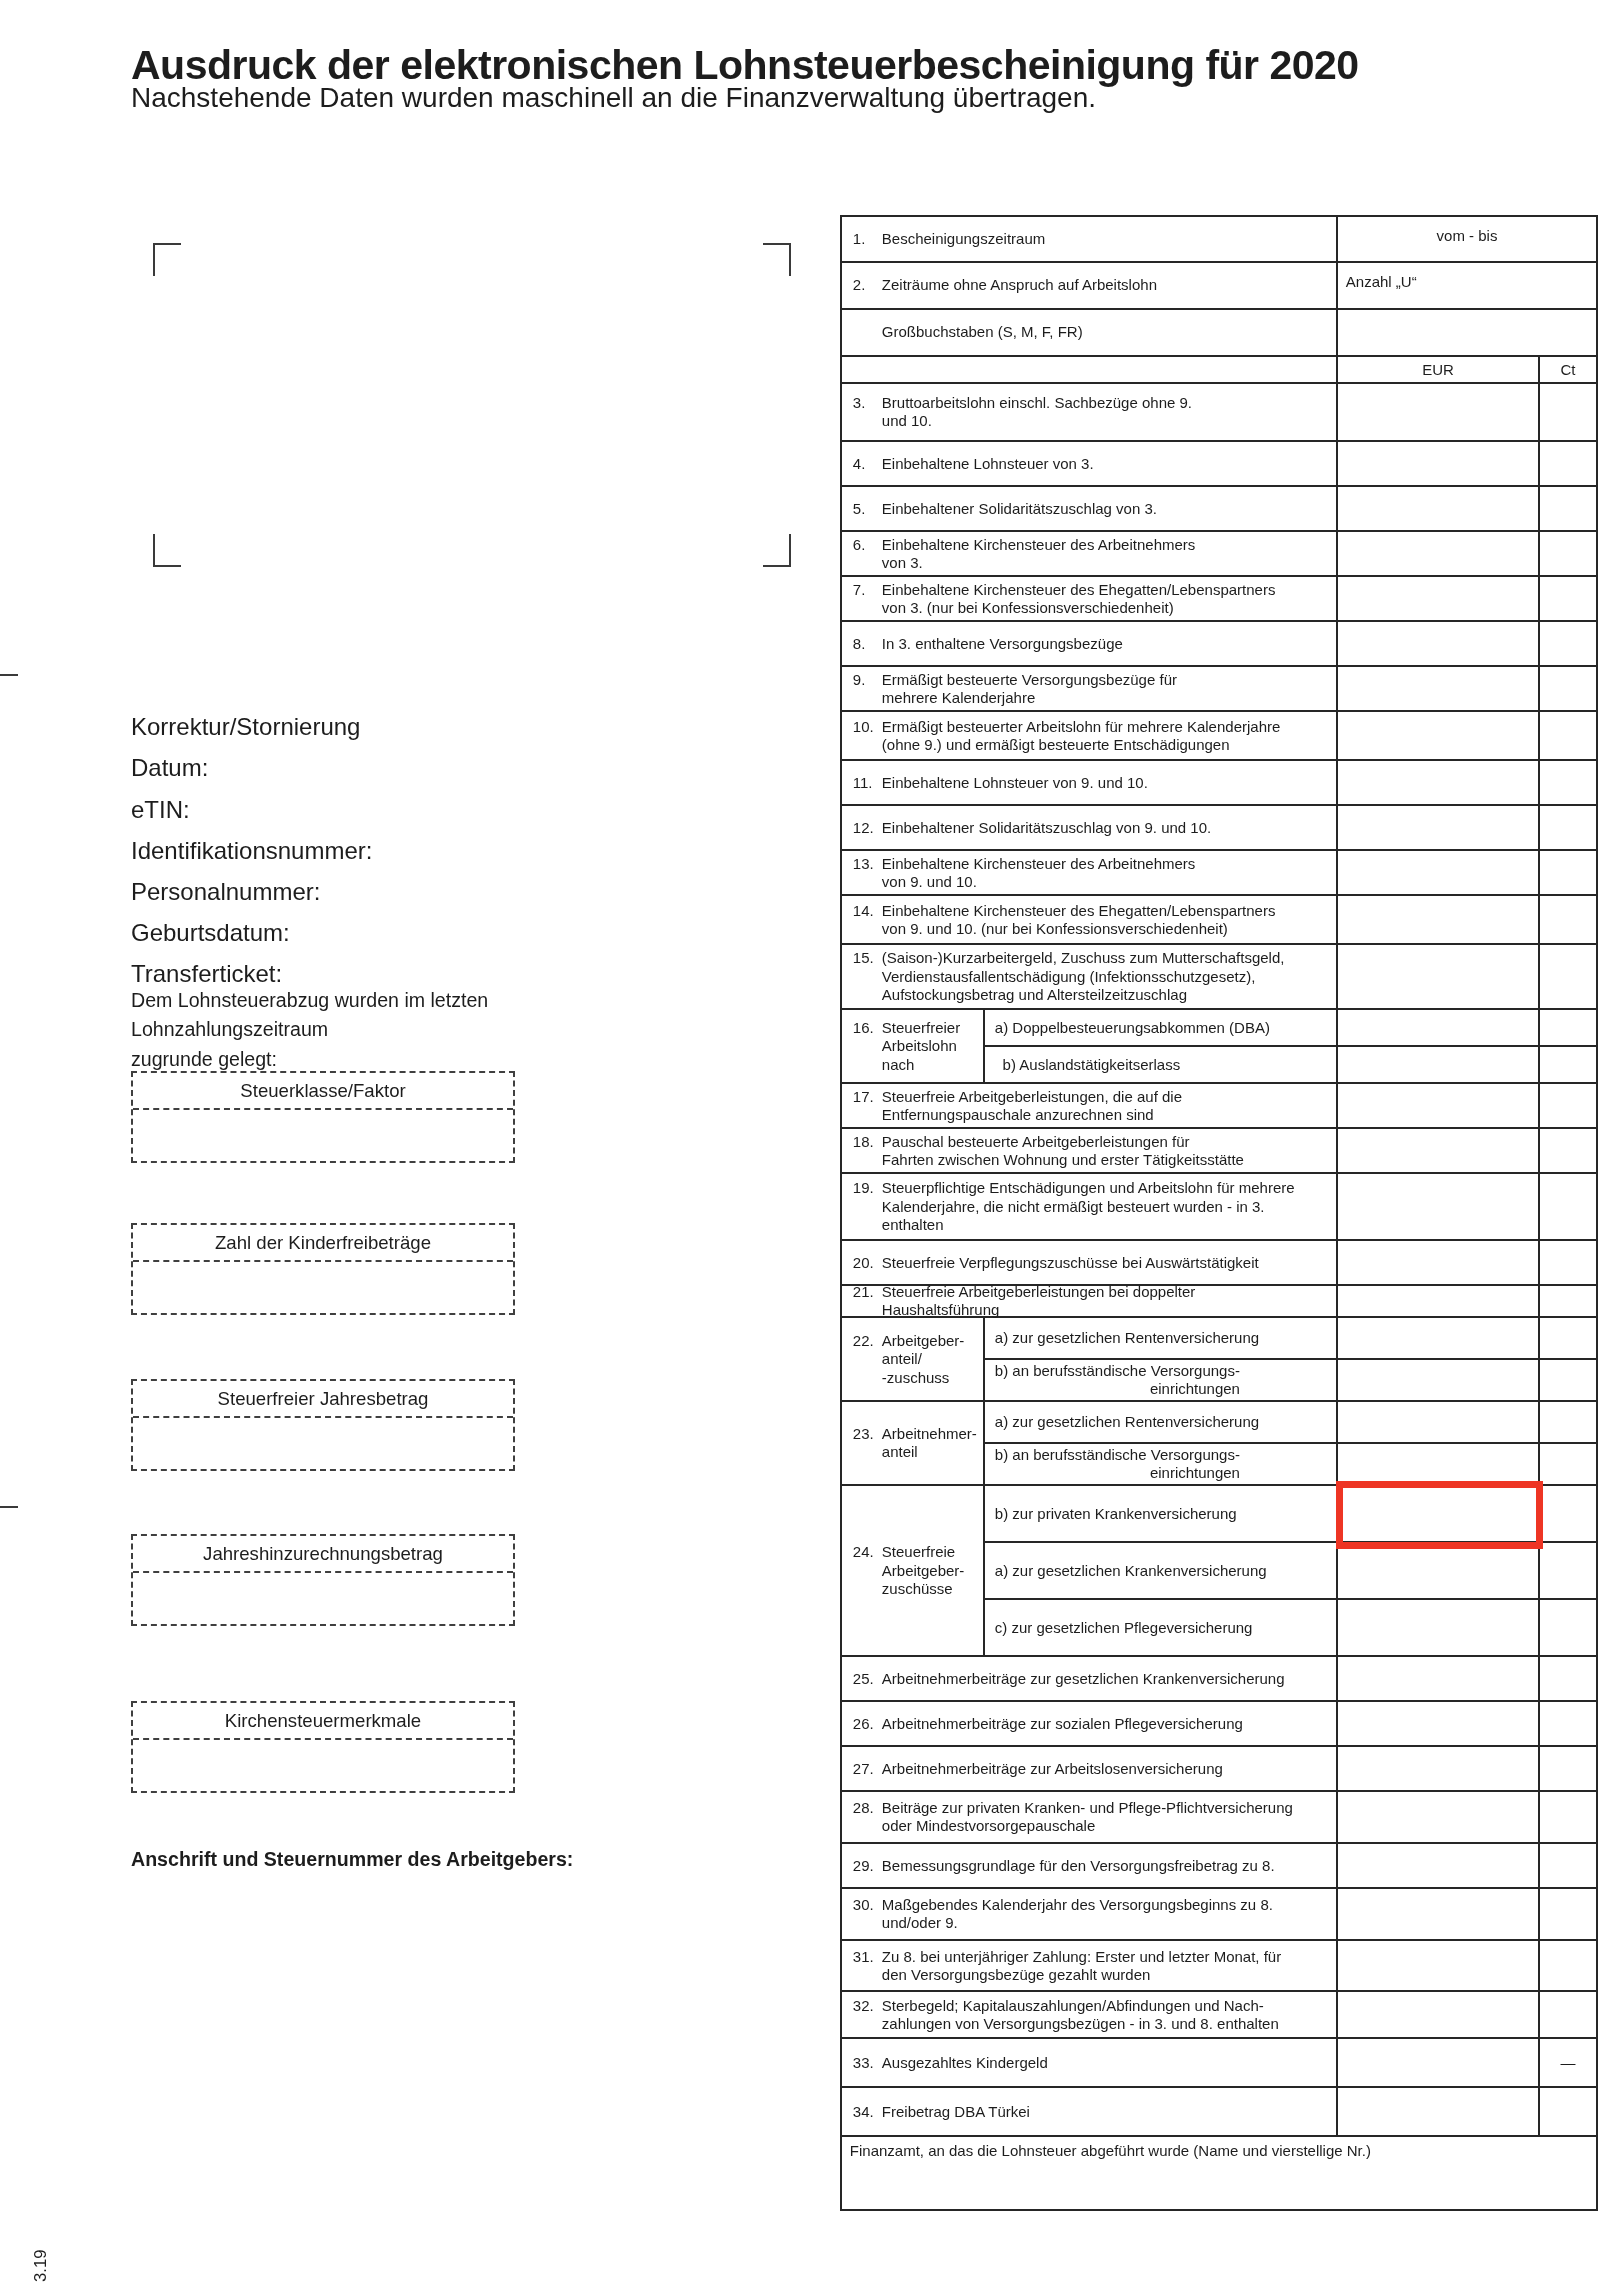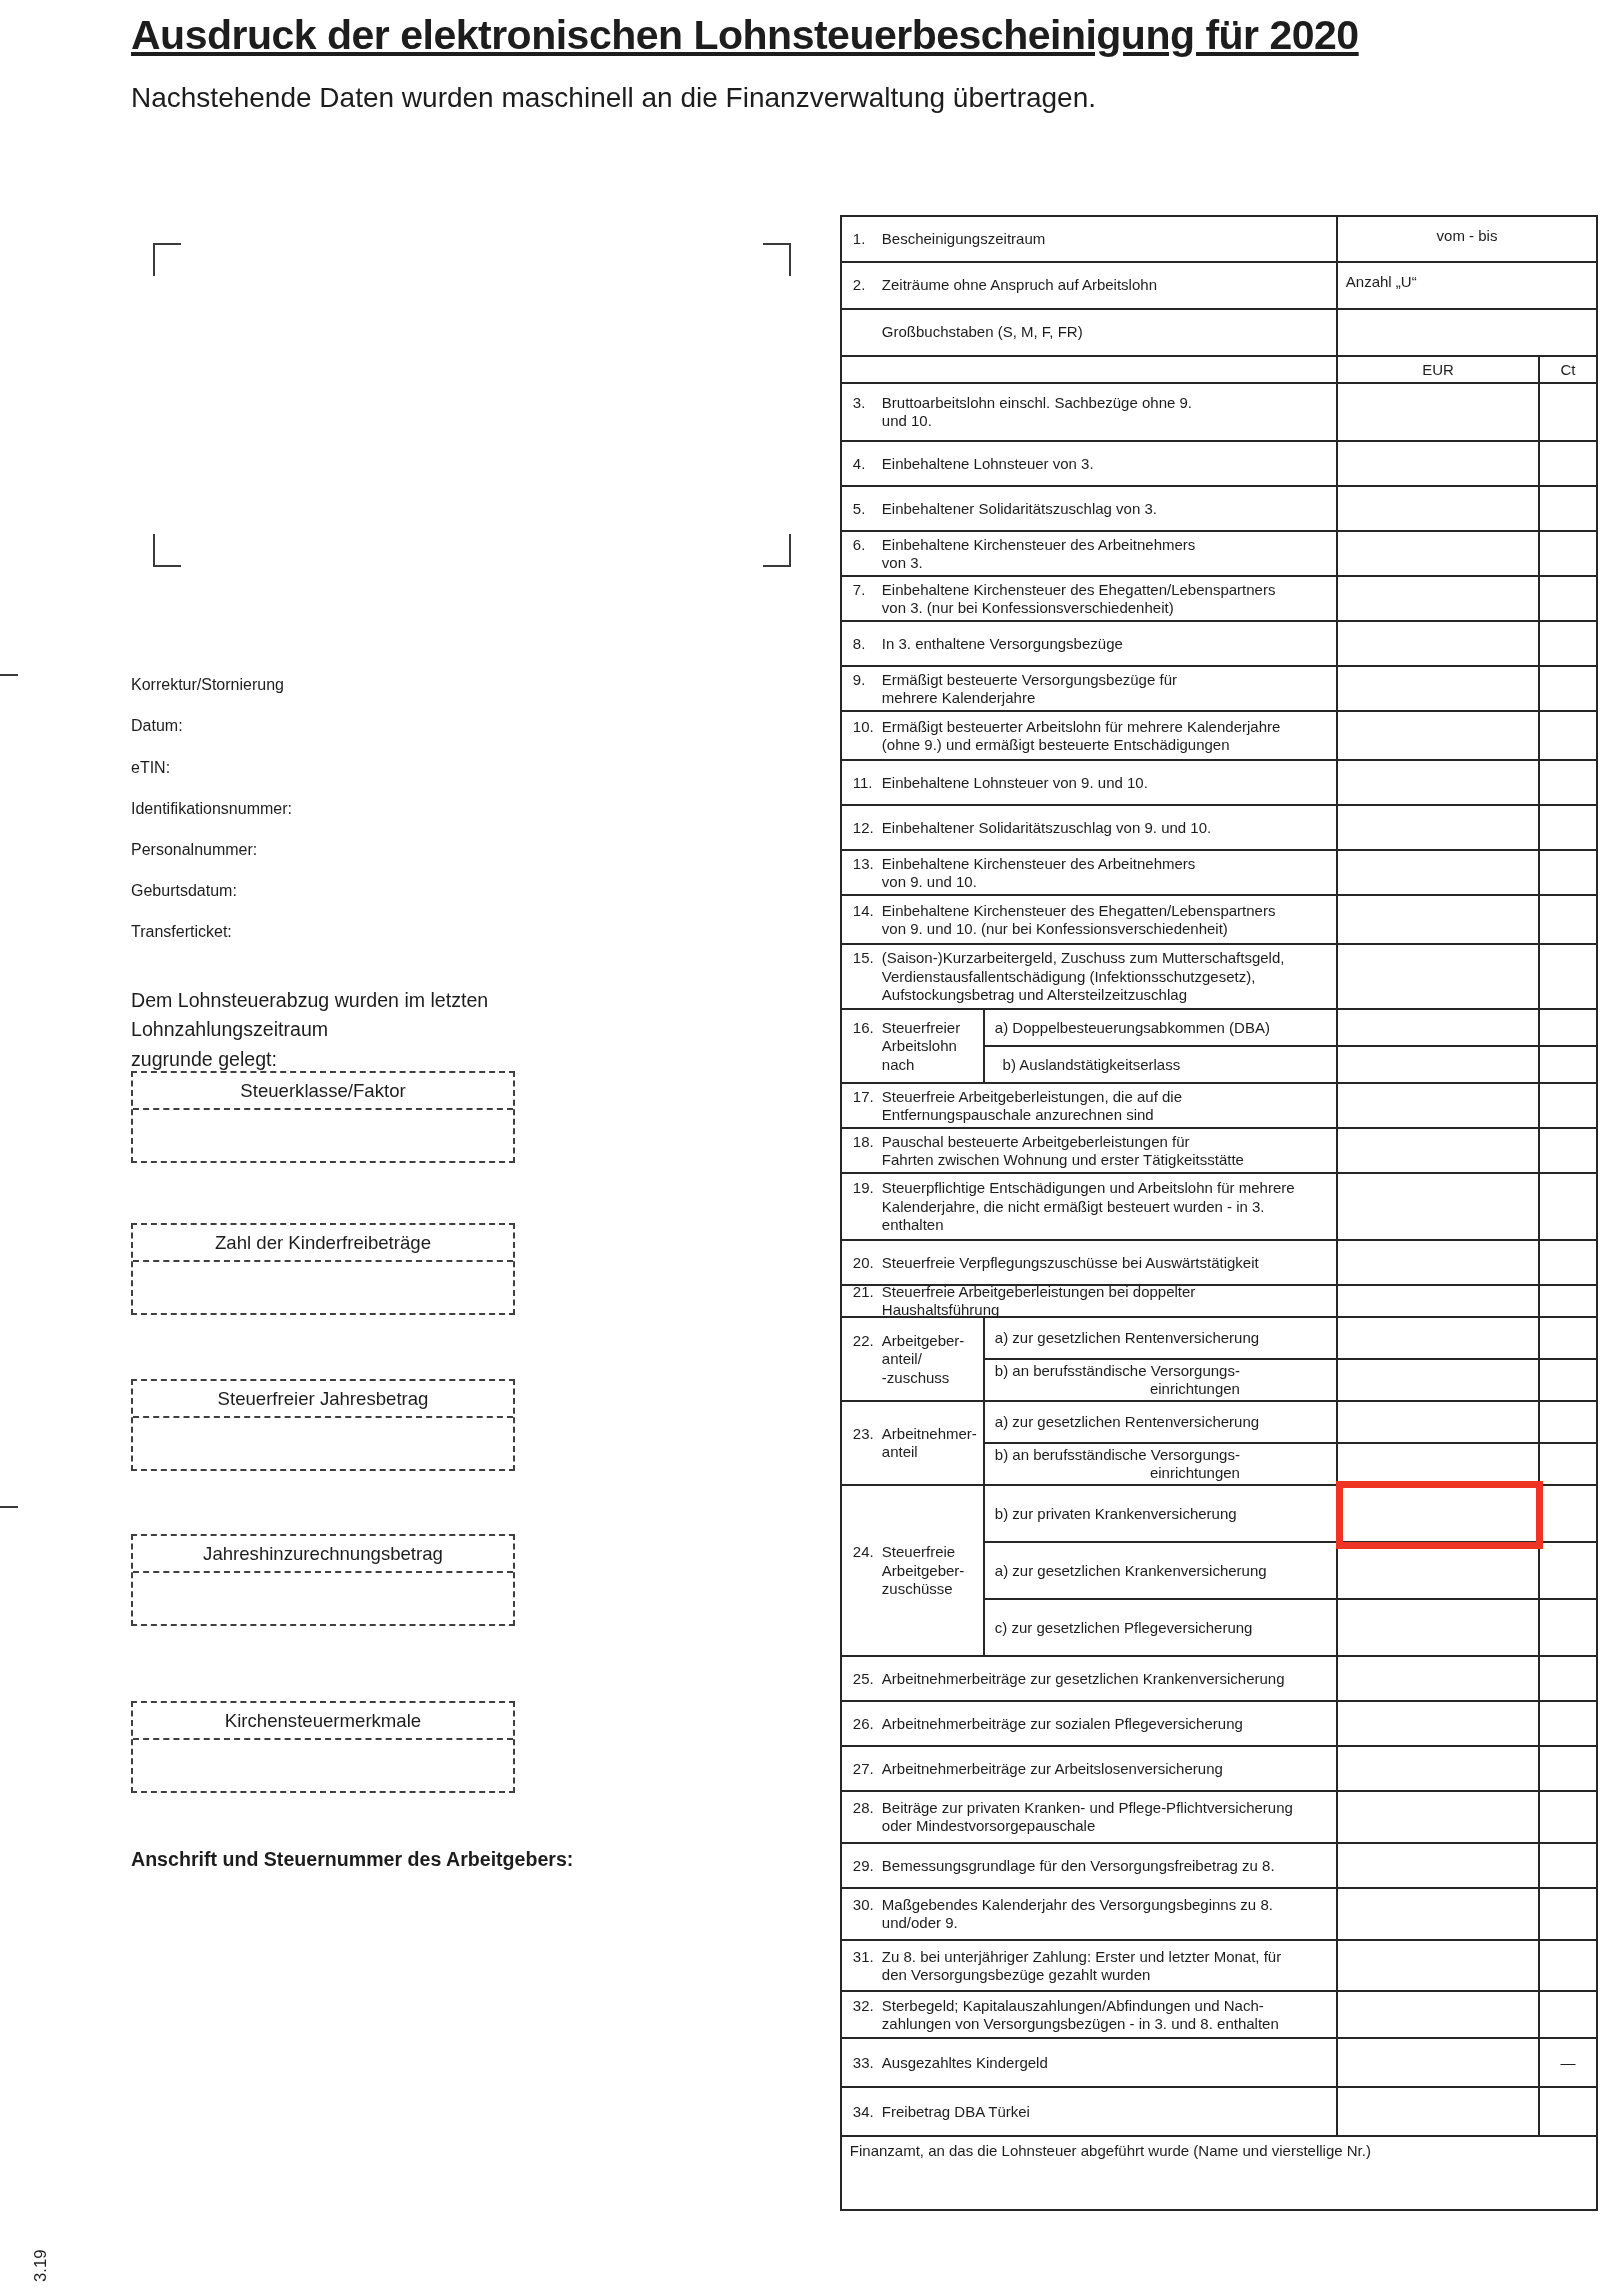--- a/index.html
+++ b/index.html
@@ -1,30 +1,30 @@
 <!DOCTYPE html>
 <html><head>
 <meta charset="utf-8">
 <style>
   html,body {margin:0; padding:0; background:#e8e8e8;}
   .page {position:relative; width:1620px; height:2292px; background:#ffffff;
          font-family:"Liberation Sans", sans-serif; color:#1d1d1d; overflow:hidden;}
 
-  .title {position:absolute; left:131px; top:12px; font-size:41px; font-weight:bold; letter-spacing:-0.5px; white-space:nowrap;text-decoration:underline;}
+  .title {position:absolute; left:131px; top:42px; font-size:41px; font-weight:bold; letter-spacing:-0.5px; white-space:nowrap;}
   .subtitle {position:absolute; left:131px; top:82px; font-size:28px; white-space:nowrap;}
 
   
   .mark {position:absolute; width:25.5px; height:31px;}
   .mark.tl {left:153px; top:243px; border-top:2px solid #3a3a3a; border-left:2px solid #3a3a3a;}
   .mark.tr {left:763px; top:243px; border-top:2px solid #3a3a3a; border-right:2px solid #3a3a3a;}
   .mark.bl {left:153px; top:534px; border-bottom:2px solid #3a3a3a; border-left:2px solid #3a3a3a;}
   .mark.br {left:763px; top:534px; border-bottom:2px solid #3a3a3a; border-right:2px solid #3a3a3a;}
   .fold {position:absolute; left:0; width:17.6px; height:2px; background:#3a3a3a;}
 
-  .biglabel {position:absolute; left:131px; font-size:16px; white-space:nowrap;}
+  .biglabel {position:absolute; left:131px; font-size:24px; white-space:nowrap;margin-top:37px;}
   .intro {position:absolute; left:131px; top:986px; width:510px; font-size:19.6px; line-height:1.5; white-space:pre-line;}
   .employer {position:absolute; left:131px; top:1848px; font-size:19.6px; font-weight:bold; white-space:nowrap;}
   .version {position:absolute; left:31px; top:2282px; font-size:16.7px; transform:rotate(-90deg); transform-origin:0 0;}
 
   .dbox {position:absolute; left:131px; width:384px; border:2px dashed #3f3f3f; box-sizing:border-box; background:#fff;}
   .dlabel {height:37px; border-bottom:2px dashed #3f3f3f; box-sizing:border-box; text-align:center; font-size:18.6px; line-height:35px;}
   .dempty {height:51px;}
 
   
   .ltable {position:absolute; left:840px; top:215px; width:758px; border:2px solid #262626;

